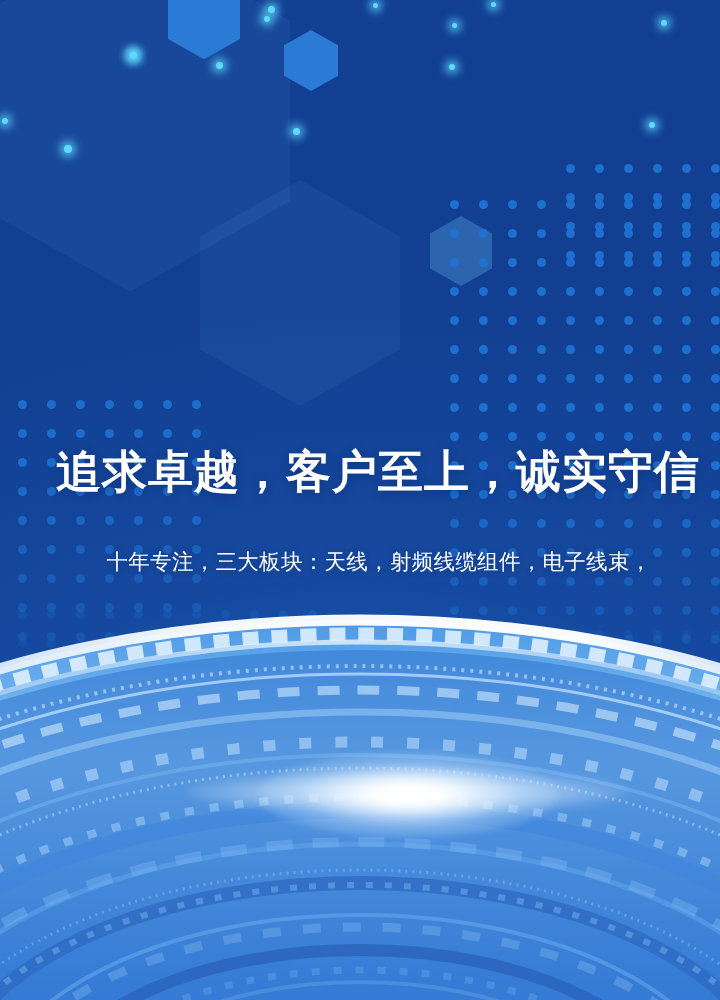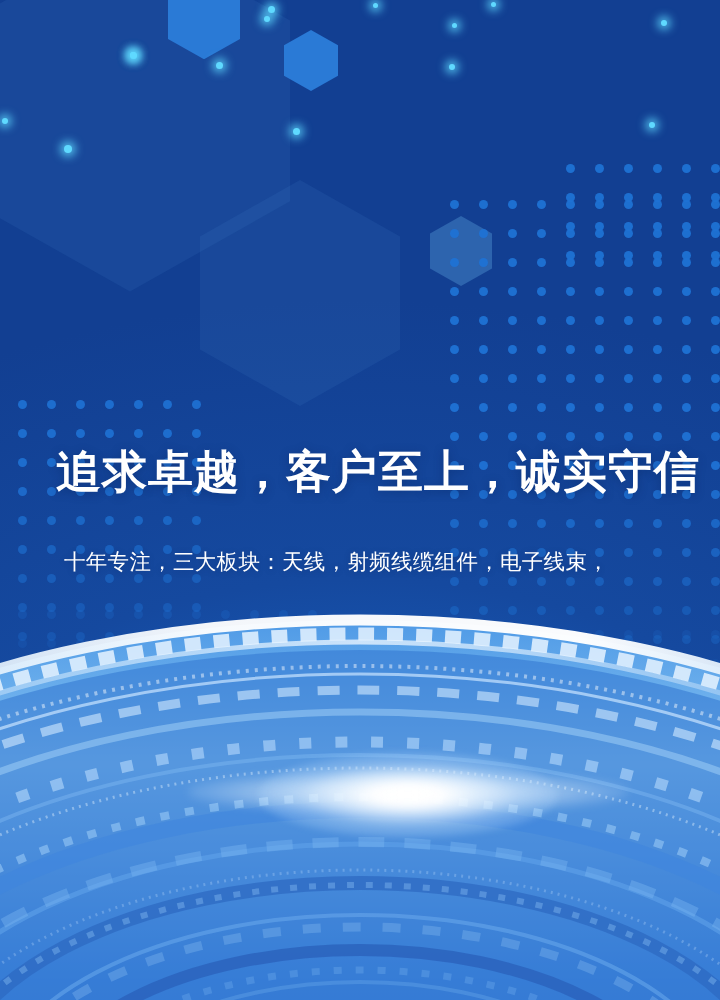--- a/index.html
+++ b/index.html
@@ -56,21 +56,21 @@
   .subline{
     position:absolute; left:54px; top:545px;
     width:640px;
     color:#ffffff;
     font-size:21.5px;
     font-weight:normal;
     line-height:34px;
     letter-spacing:.3px;
     text-shadow:0 1px 6px rgba(5,30,80,.30);
   }
-  .subline .l1{ display:block; text-indent:10px; }
+  .subline .l1{ display:block; text-indent:10px;text-align:center; }
   .subline .l2{ display:block; }
 
   
   .techwrap{
     position:absolute; left:-240px; bottom:-230px;
     width:1200px; height:640px;
     overflow:hidden;
   }
   .techsvg{ width:1200px; height:640px; display:block; }
 

